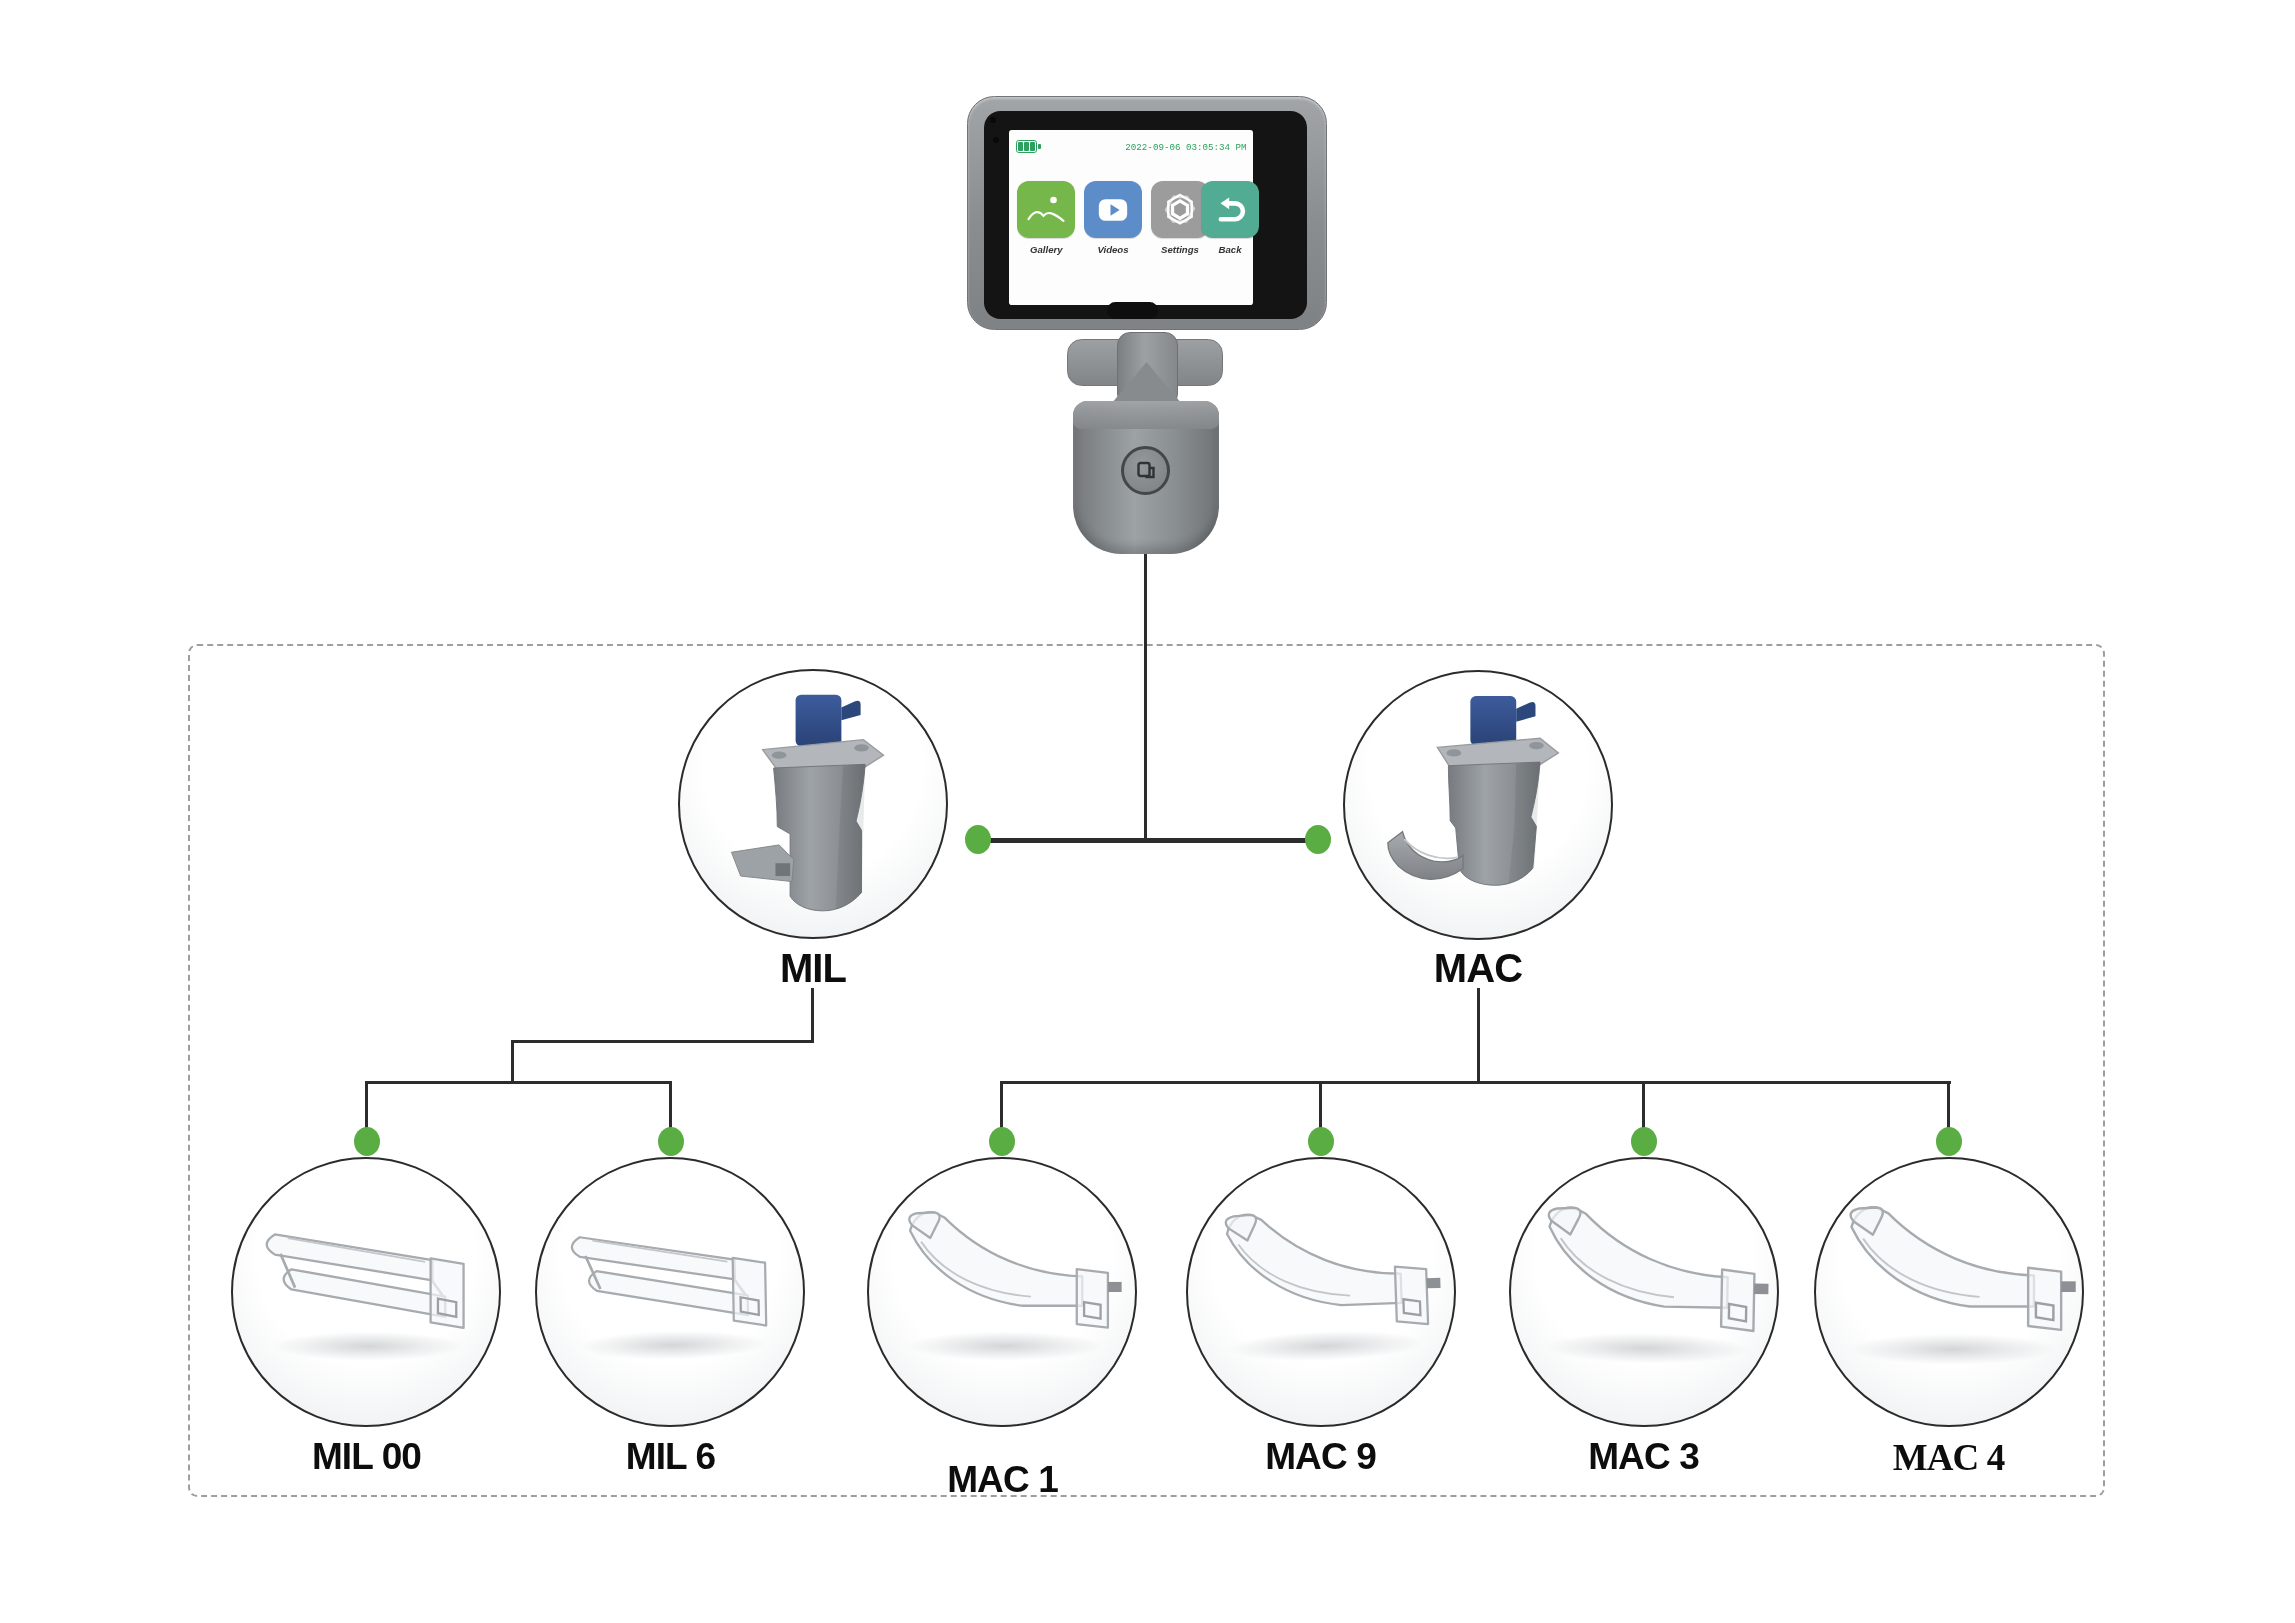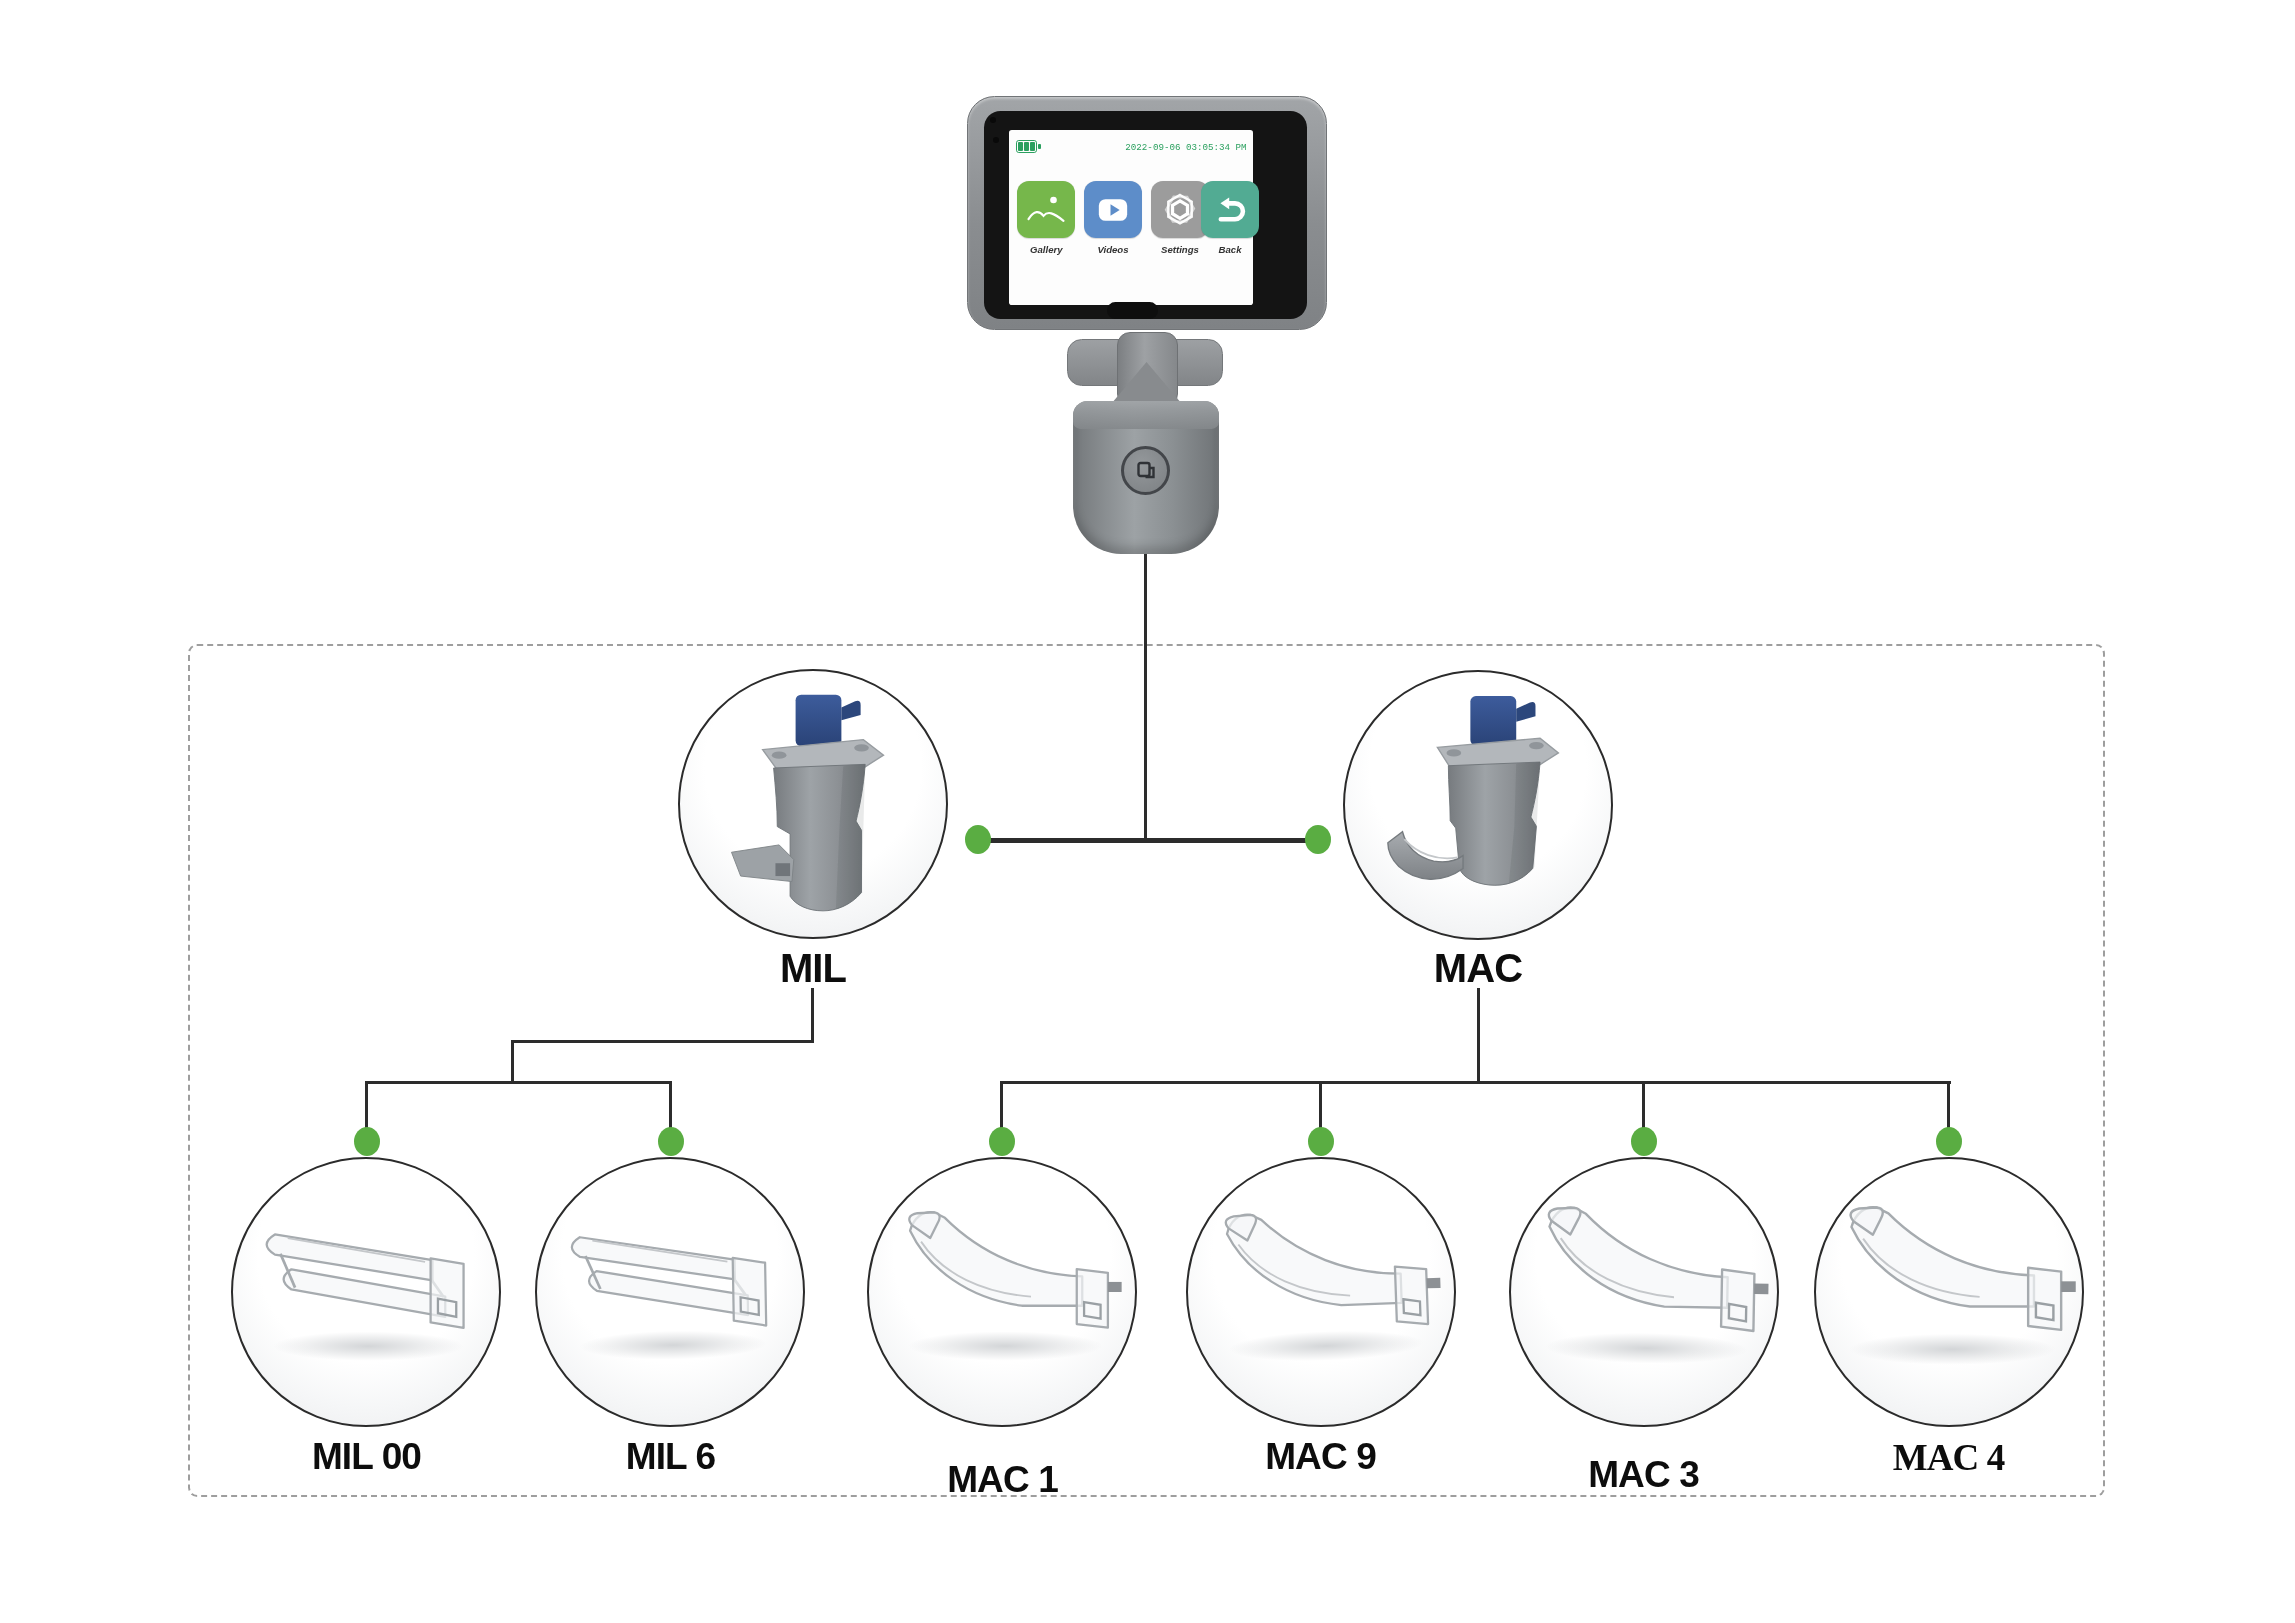--- a/index.html
+++ b/index.html
@@ -284,21 +284,21 @@
     <svg class="art rot-p1" style="left:14.7px;top:46px;" width="239" height="174" viewBox="0 0 260 190">
       <ellipse class="blade-shadow" cx="132" cy="154" rx="106" ry="16"></ellipse>
       <path class="glass" d="M28,28 C48,70 92,102 150,110 L216,110 L216,78 C158,76 106,54 66,14 L54,8 C42,6 32,14 28,28 Z"></path>
       <path class="glass" d="M30,22 Q22,12 36,9 L54,8 Q64,9 58,20 L50,36 Z"></path>
       <path d="M40,40 C64,76 108,96 160,100" class="glass-thin"></path>
       <polygon class="glass" points="210,70 244,74 244,134 210,130"></polygon>
       <polygon points="218,106 236,109 236,124 218,121" fill="none" stroke="#9aa0a4" stroke-width="2.5"></polygon>
       <rect x="244" y="84" width="15" height="11" fill="#8d9195"></rect>
     </svg>
   </div>
-  <div class="node-label l2" style="left:1524px;top:1436px;margin-top:18px;">MAC 3</div>
+  <div class="node-label l2" style="left:1524px;top:1436px;">MAC 3</div>
 
   <div class="node-circle" style="left:1814px;top:1157px;">
     <svg class="art big" style="left:14.7px;top:46px;" width="239" height="174" viewBox="0 0 260 190">
       <ellipse class="blade-shadow" cx="132" cy="154" rx="106" ry="16"></ellipse>
       <path class="glass" d="M28,28 C48,70 92,102 150,110 L216,110 L216,78 C158,76 106,54 66,14 L54,8 C42,6 32,14 28,28 Z"></path>
       <path class="glass" d="M30,22 Q22,12 36,9 L54,8 Q64,9 58,20 L50,36 Z"></path>
       <path d="M40,40 C64,76 108,96 160,100" class="glass-thin"></path>
       <polygon class="glass" points="210,70 244,74 244,134 210,130"></polygon>
       <polygon points="218,106 236,109 236,124 218,121" fill="none" stroke="#9aa0a4" stroke-width="2.5"></polygon>
       <rect x="244" y="84" width="15" height="11" fill="#8d9195"></rect>

